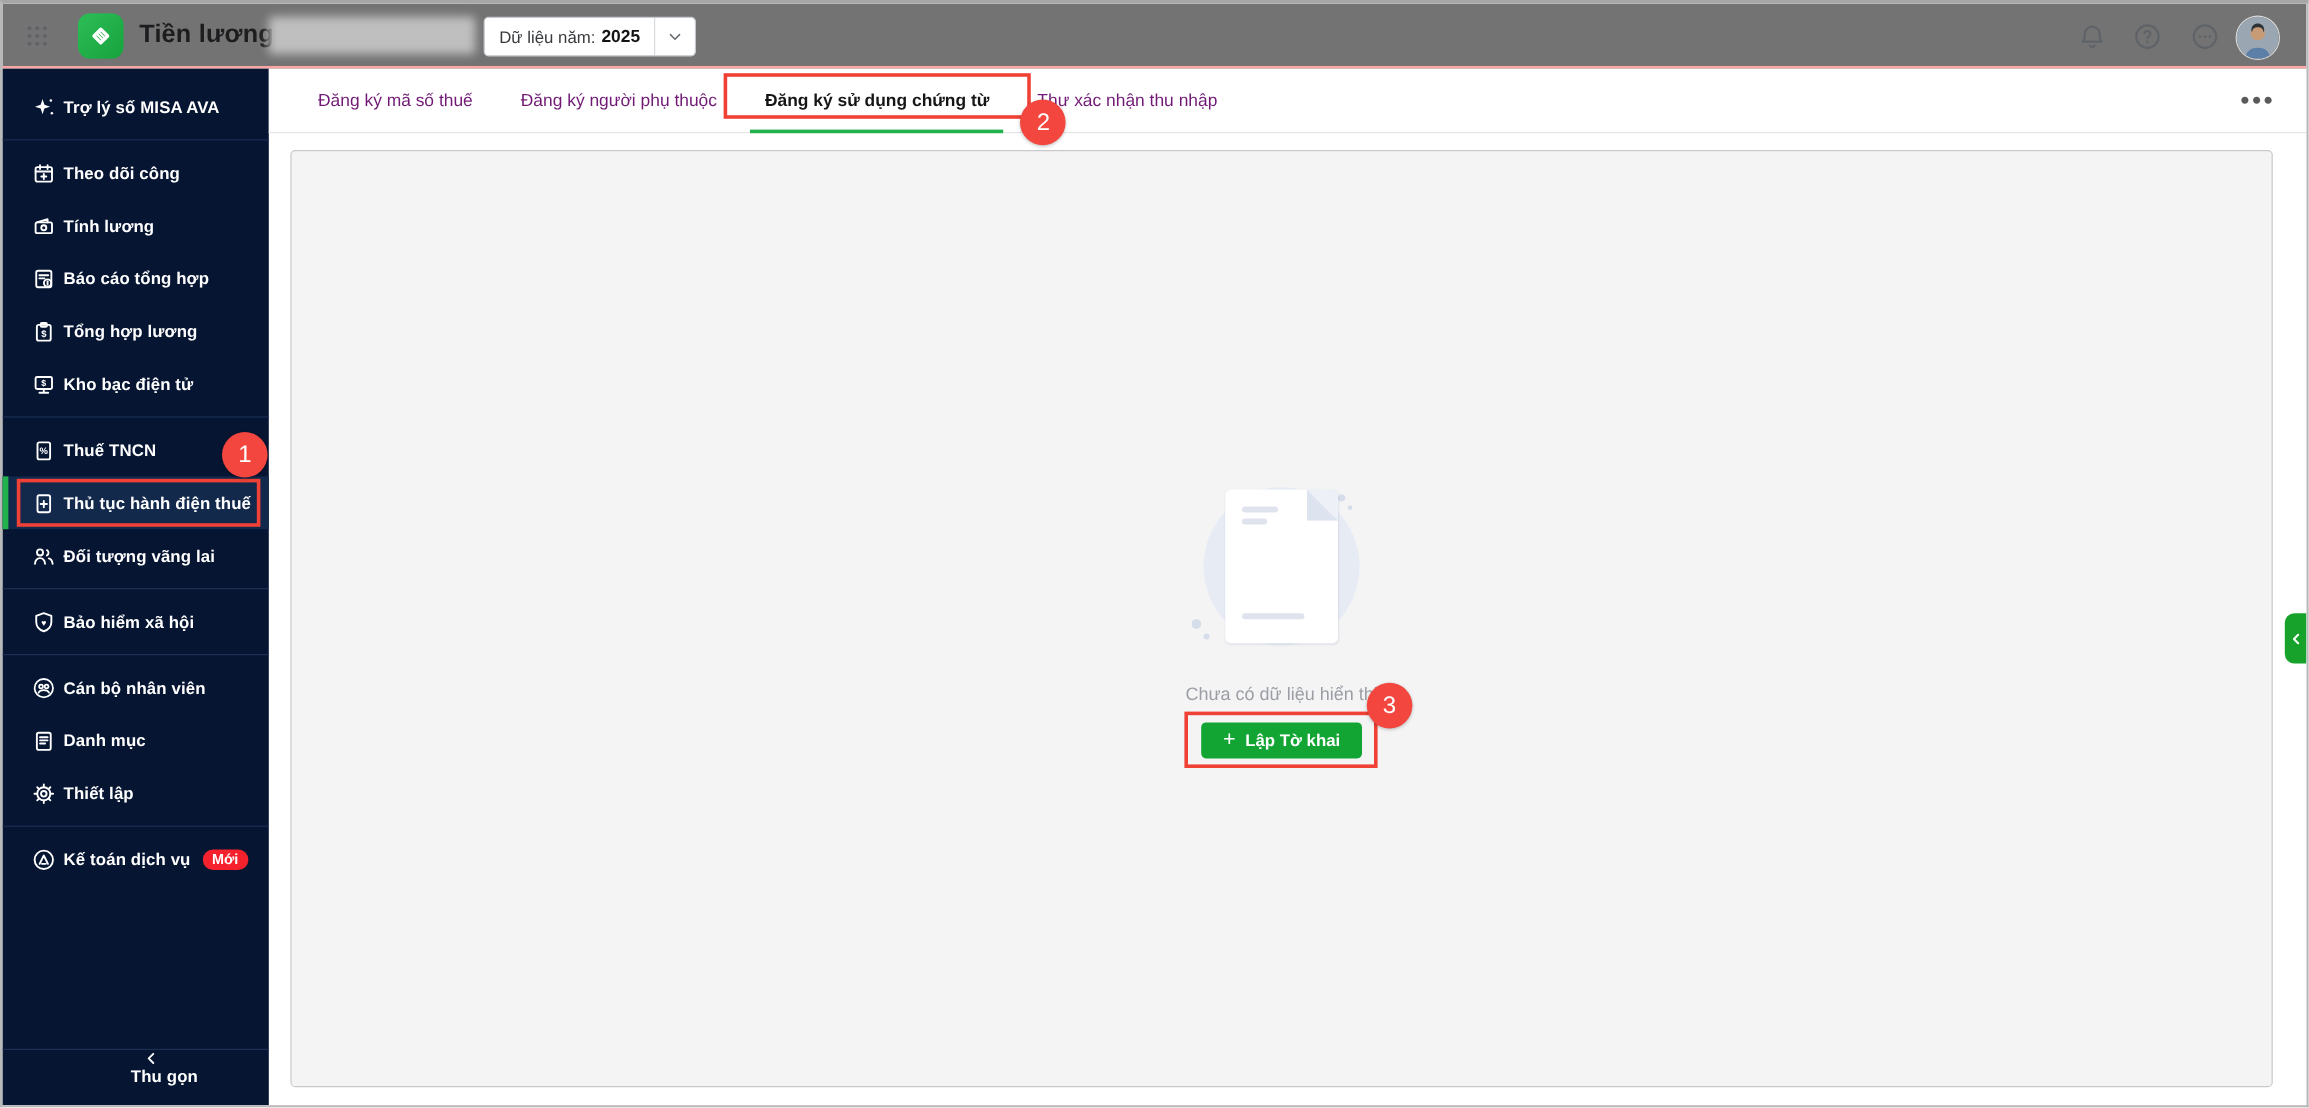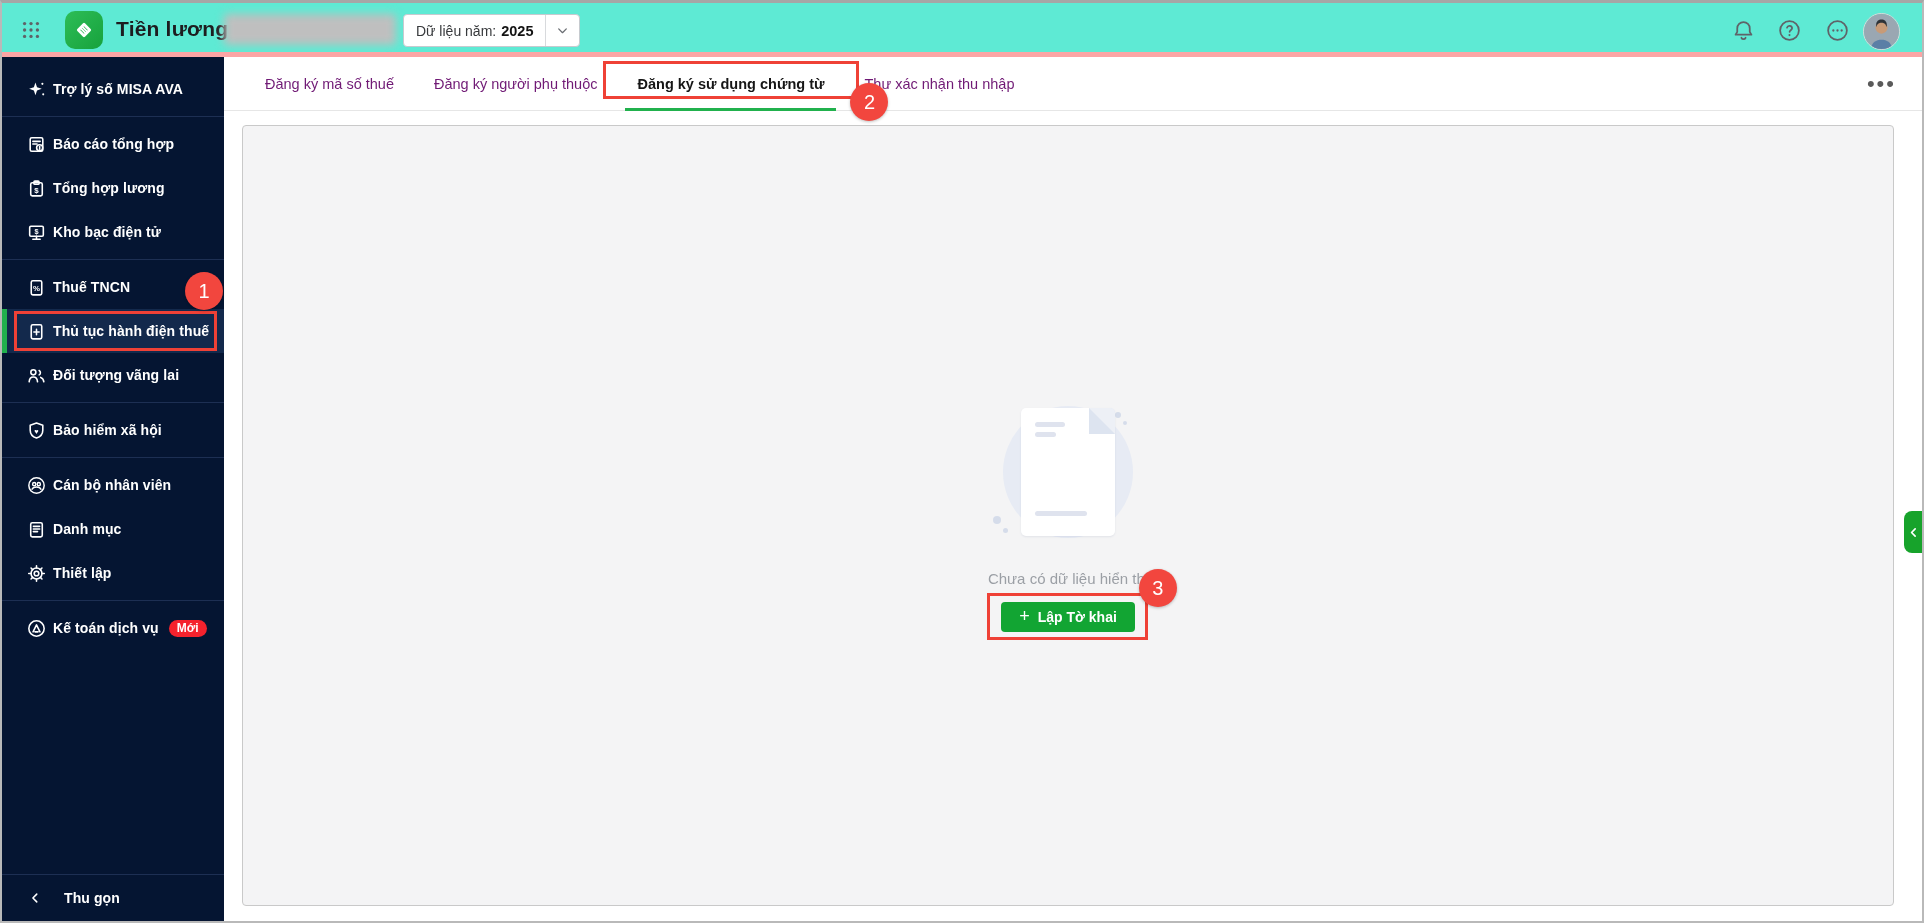--- a/index.html
+++ b/index.html
@@ -6,21 +6,21 @@
     --brand-green:#1fae4b; --accent-green:#12a533; --sidebar-navy:#051532;
     --anno-red:#ef4136; --badge-red:#f2463e; --new-red:#f5222d; --underline-green:#21b14d;
   }
   *{box-sizing:border-box;}
   html,body{margin:0;padding:0;}
   body{font-family:"Liberation Sans","DejaVu Sans",sans-serif;background:#fff;}
   .app{position:relative;width:1924px;height:923px;overflow:hidden;background:#fff;
        border-top:3px solid #a6a6a6;border-left:2px solid #b9b9b9;border-right:2px solid #b9b9b9;border-bottom:2px solid #b9b9b9;}
 
   
-  .header{position:absolute;left:0;top:0;width:100%;height:54px;background:#5eead4;border-bottom:5px solid #fca5a5;z-index:10;}
+  .header{position:absolute;left:0;top:0;width:100%;height:54px;background:#737373;border-bottom:2px solid #fca5a5;z-index:10;}
   .grid-btn{position:absolute;left:16px;top:14px;width:26px;height:26px;display:flex;align-items:center;justify-content:center;cursor:pointer;}
   .logo{position:absolute;left:63px;top:8px;width:38px;height:38px;border-radius:10px;
         background:linear-gradient(135deg,#2dbd57,#17a23c);display:flex;align-items:center;justify-content:center;}
   .app-title{position:absolute;left:114px;top:14px;font-size:21px;font-weight:700;color:#1d1d1f;letter-spacing:.2px;}
   .redacted{position:absolute;left:222px;top:11px;width:172px;height:31px;border-radius:3px;background:#bfbfbf;filter:blur(4px);}
   .year-box{position:absolute;left:401px;top:11px;height:33px;display:flex;align-items:stretch;border:1px solid #c6cacf;border-radius:4px;background:#fff;cursor:pointer;}
   .year-main{display:flex;align-items:center;padding:0 12px;font-size:14px;color:#37393c;text-align:right;}
   .year-main b{margin-left:5px;font-size:14.5px;color:#141414;}
   .year-arrow{display:flex;align-items:center;justify-content:center;width:34px;border-left:1px solid #d8dadd;color:#6a6e73;}
   .hdr-ico{position:absolute;top:13px;width:28px;height:28px;display:flex;align-items:center;justify-content:center;color:#5f6368;cursor:pointer;}
@@ -28,21 +28,21 @@
 
   
   .sidebar{position:absolute;left:0;top:54px;bottom:0;width:222px;background:var(--sidebar-navy);padding-top:10px;z-index:5;}
   .s-item{position:relative;height:44px;display:flex;align-items:center;padding-left:24px;color:#fff;cursor:pointer;}
   .s-ico{width:21px;height:21px;display:flex;align-items:center;justify-content:center;color:#fff;flex:0 0 21px;}
   .s-lbl{margin-left:6px;font-size:14px;font-weight:600;white-space:nowrap;letter-spacing:.1px;}
   .s-div{height:1px;background:#1d2f53;margin:5px 0;}
   .s-item.active{background:#13294c;}
   .active-bar{position:absolute;left:0;top:0;bottom:0;width:5px;background:var(--underline-green);}
   .pill-new{margin-left:10px;background:var(--new-red);color:#fff;font-size:12px;font-weight:700;padding:2px 8px 3px;border-radius:10px;line-height:1;}
-  .collapse-row{position:absolute;left:0;right:0;bottom:0;height:47px;border-top:1px solid #1d2f53;display:flex;align-items:center;padding-left:26px;color:#fff;cursor:pointer;}
+  .collapse-row{position:absolute;left:0;right:0;bottom:0;height:47px;border-top:1px solid #1d2f53;display:flex;align-items:center;padding-left:26px;color:#fff;cursor:pointer;flex-direction:column;}
   .collapse-row .s-lbl{margin-left:22px;}
 
   
   .anno-rect{position:absolute;border:3px solid var(--anno-red);z-index:40;pointer-events:none;}
   .anno-badge{position:absolute;width:38px;height:38px;border-radius:50%;background:var(--badge-red);color:#fff;
               display:flex;align-items:center;justify-content:center;font-size:20px;font-weight:500;z-index:45;
               box-shadow:0 1px 3px rgba(0,0,0,.25);pointer-events:none;}
   .rect-sidebar{left:12px;right:7px;top:2px;bottom:2px;}
   .badge-step1{left:183px;top:-37px;}
   .rect-tab{left:-14px;right:-15px;top:4px;bottom:11px;}
@@ -161,21 +161,40 @@
         <svg width="21" height="21" viewBox="0 0 20 20" fill="currentColor">
           <path d="M9 3.4 10.5 7.9 15 9.4l-4.5 1.5L9 15.4 7.5 10.9 3 9.4l4.5-1.5z"></path>
           <circle cx="15.6" cy="4.6" r="1"></circle>
             <circle cx="16.4" cy="14.6" r="1"></circle>
         </svg>
       </span>
       <span class="s-lbl">Trợ lý số MISA AVA</span>
     </div>
     <div class="s-div"></div>
 
-
+    <div class="s-item">
+      <span class="s-ico">
+        <svg width="21" height="21" viewBox="0 0 20 20" fill="none" stroke="currentColor" stroke-width="1.5" stroke-linecap="round" stroke-linejoin="round">
+          <rect x="3.5" y="5" width="13" height="11.5" rx="1.5"></rect>
+            <path d="M7 3.5v3M13 3.5v3M3.5 8.5h13M10 10.5v4M8 12.5h4"></path>
+        </svg>
+      </span>
+      <span class="s-lbl">Theo dõi công</span>
+    </div>
+
+    <div class="s-item">
+      <span class="s-ico">
+        <svg width="21" height="21" viewBox="0 0 20 20" fill="none" stroke="currentColor" stroke-width="1.5" stroke-linecap="round" stroke-linejoin="round">
+          <path d="M4.5 7 13 4.5V7"></path>
+            <rect x="3.5" y="7" width="13" height="8.5" rx="1.3"></rect>
+            <circle cx="10" cy="11.2" r="2"></circle>
+        </svg>
+      </span>
+      <span class="s-lbl">Tính lương</span>
+    </div>
 
     <div class="s-item">
       <span class="s-ico">
         <svg width="21" height="21" viewBox="0 0 20 20" fill="none" stroke="currentColor" stroke-width="1.5" stroke-linecap="round" stroke-linejoin="round">
           <rect x="4" y="3.5" width="12" height="13" rx="1.5"></rect>
             <path d="M6.5 7h7M6.5 9.5h4"></path>
           <circle cx="13" cy="13.2" r="2.9"></circle>
             <path d="M13 11.9v2.6"></path>
         </svg>
       </span>

